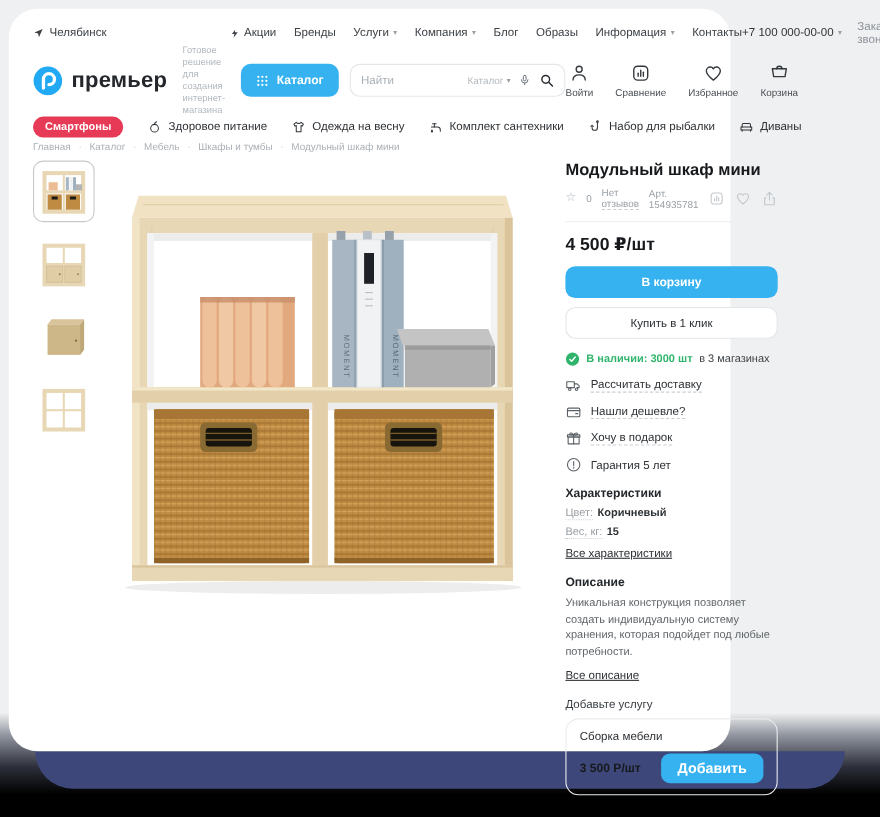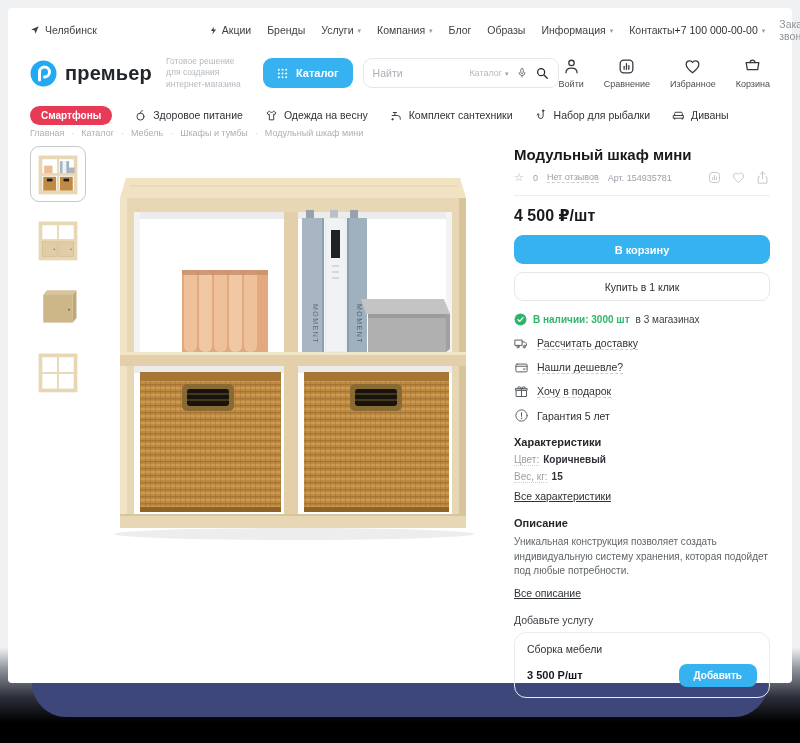--- a/index.html
+++ b/index.html
@@ -19,22 +19,22 @@
     background: linear-gradient(180deg,#eff0f1 0%, #8f939d 22%, #2c2f3a 52%, #000 78%, #000 100%);
     z-index:0;
   }
   .footer-bar {
     position:absolute; left:32px; top:683px; width:736px; height:34px;
     background:#3d4779; border-radius:0 0 46px 46px; z-index:1;
   }
 
   
   .card {
-    position:absolute; left:8px; top:8px; width:784px; height:675px;
-    background:#fff; border-radius:4px; z-index:2;
+    position:absolute; left:8px; top:8px; width:656px; height:675px;
+    background:#fff; border-radius:26px; z-index:2;
     padding: 8px 22px 10px 22px;
   }
 
   
   .topbar { display:flex; align-items:center; height:28px; font-size:10.5px; color:#3d4247; }
   .tb-city { display:flex; align-items:center; gap:5px; cursor:pointer; }
   .tb-menu { display:flex; align-items:center; gap:16px; margin-left:112px; }
   .tb-item { display:flex; align-items:center; gap:4px; cursor:pointer; white-space:nowrap; }
   .caret { font-size:7px; color:#9aa0a6; line-height:1; }
   .tb-right { margin-left:auto; display:flex; align-items:center; gap:14px; }
@@ -123,21 +123,21 @@
   .spec-value { color:#2e3236; font-weight:bold; margin-left:4px; }
   .text-link { display:inline-block; margin-top:8px; font-size:10.5px; color:#2e3236; text-decoration:underline; cursor:pointer; }
   .desc-text { margin-top:6px; font-size:10px; line-height:1.45; color:#5f6569; }
   .service-h { font-size:10.5px; color:#3a3f44; margin-top:13px; }
   .service-card { margin-top:6px; border:1px solid #e9ebee; border-radius:12px; padding:10px 12px; }
   .service-name { font-size:10.5px; color:#2e3236; }
   .service-row { display:flex; align-items:center; justify-content:space-between; margin-top:9px; }
   .service-price { font-size:11px; font-weight:bold; color:#17191c; }
   .btn-add {
     border:none; border-radius:8px; background:#36b2f0; color:#fff;
-    font-size:10px; font-weight:bold; padding:6px 15px; cursor:pointer; font-family:inherit;
+    font-size:13px; font-weight:bold; padding:6px 15px; cursor:pointer; font-family:inherit;
   }
 </style>
 </head>
 <body>
 
 <div class="bottom-zone"></div>
 <div class="footer-bar"></div>
 
 <div class="card">
 

